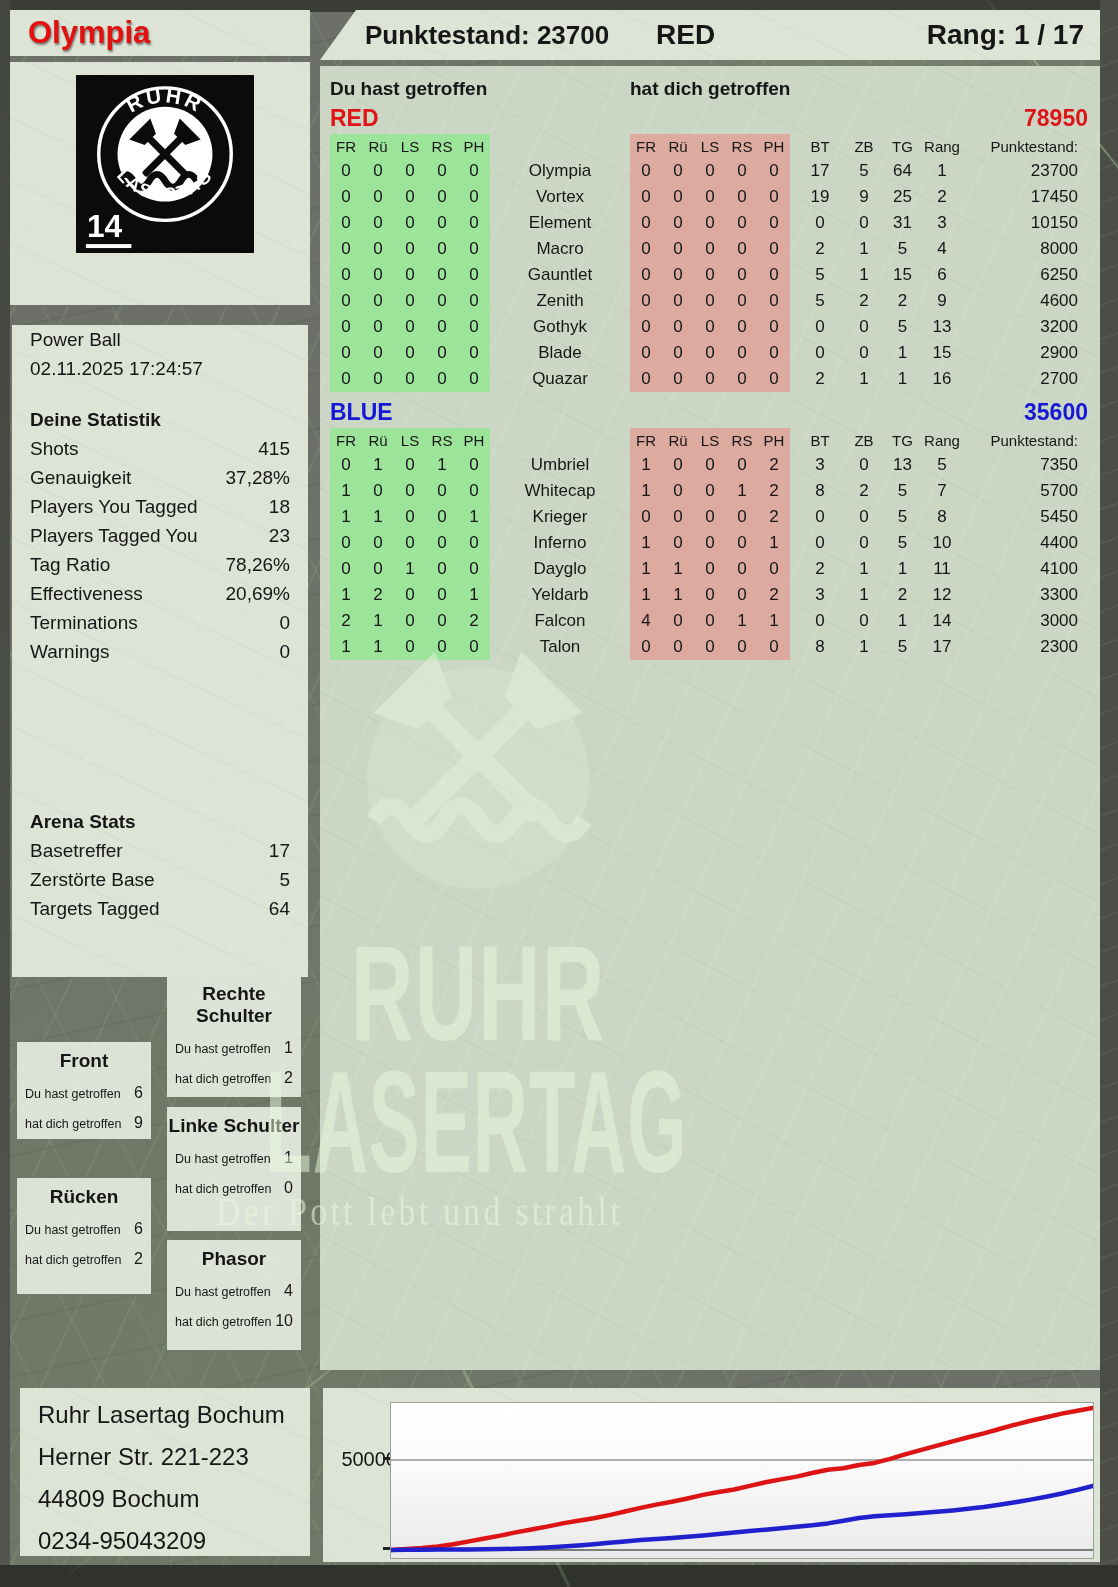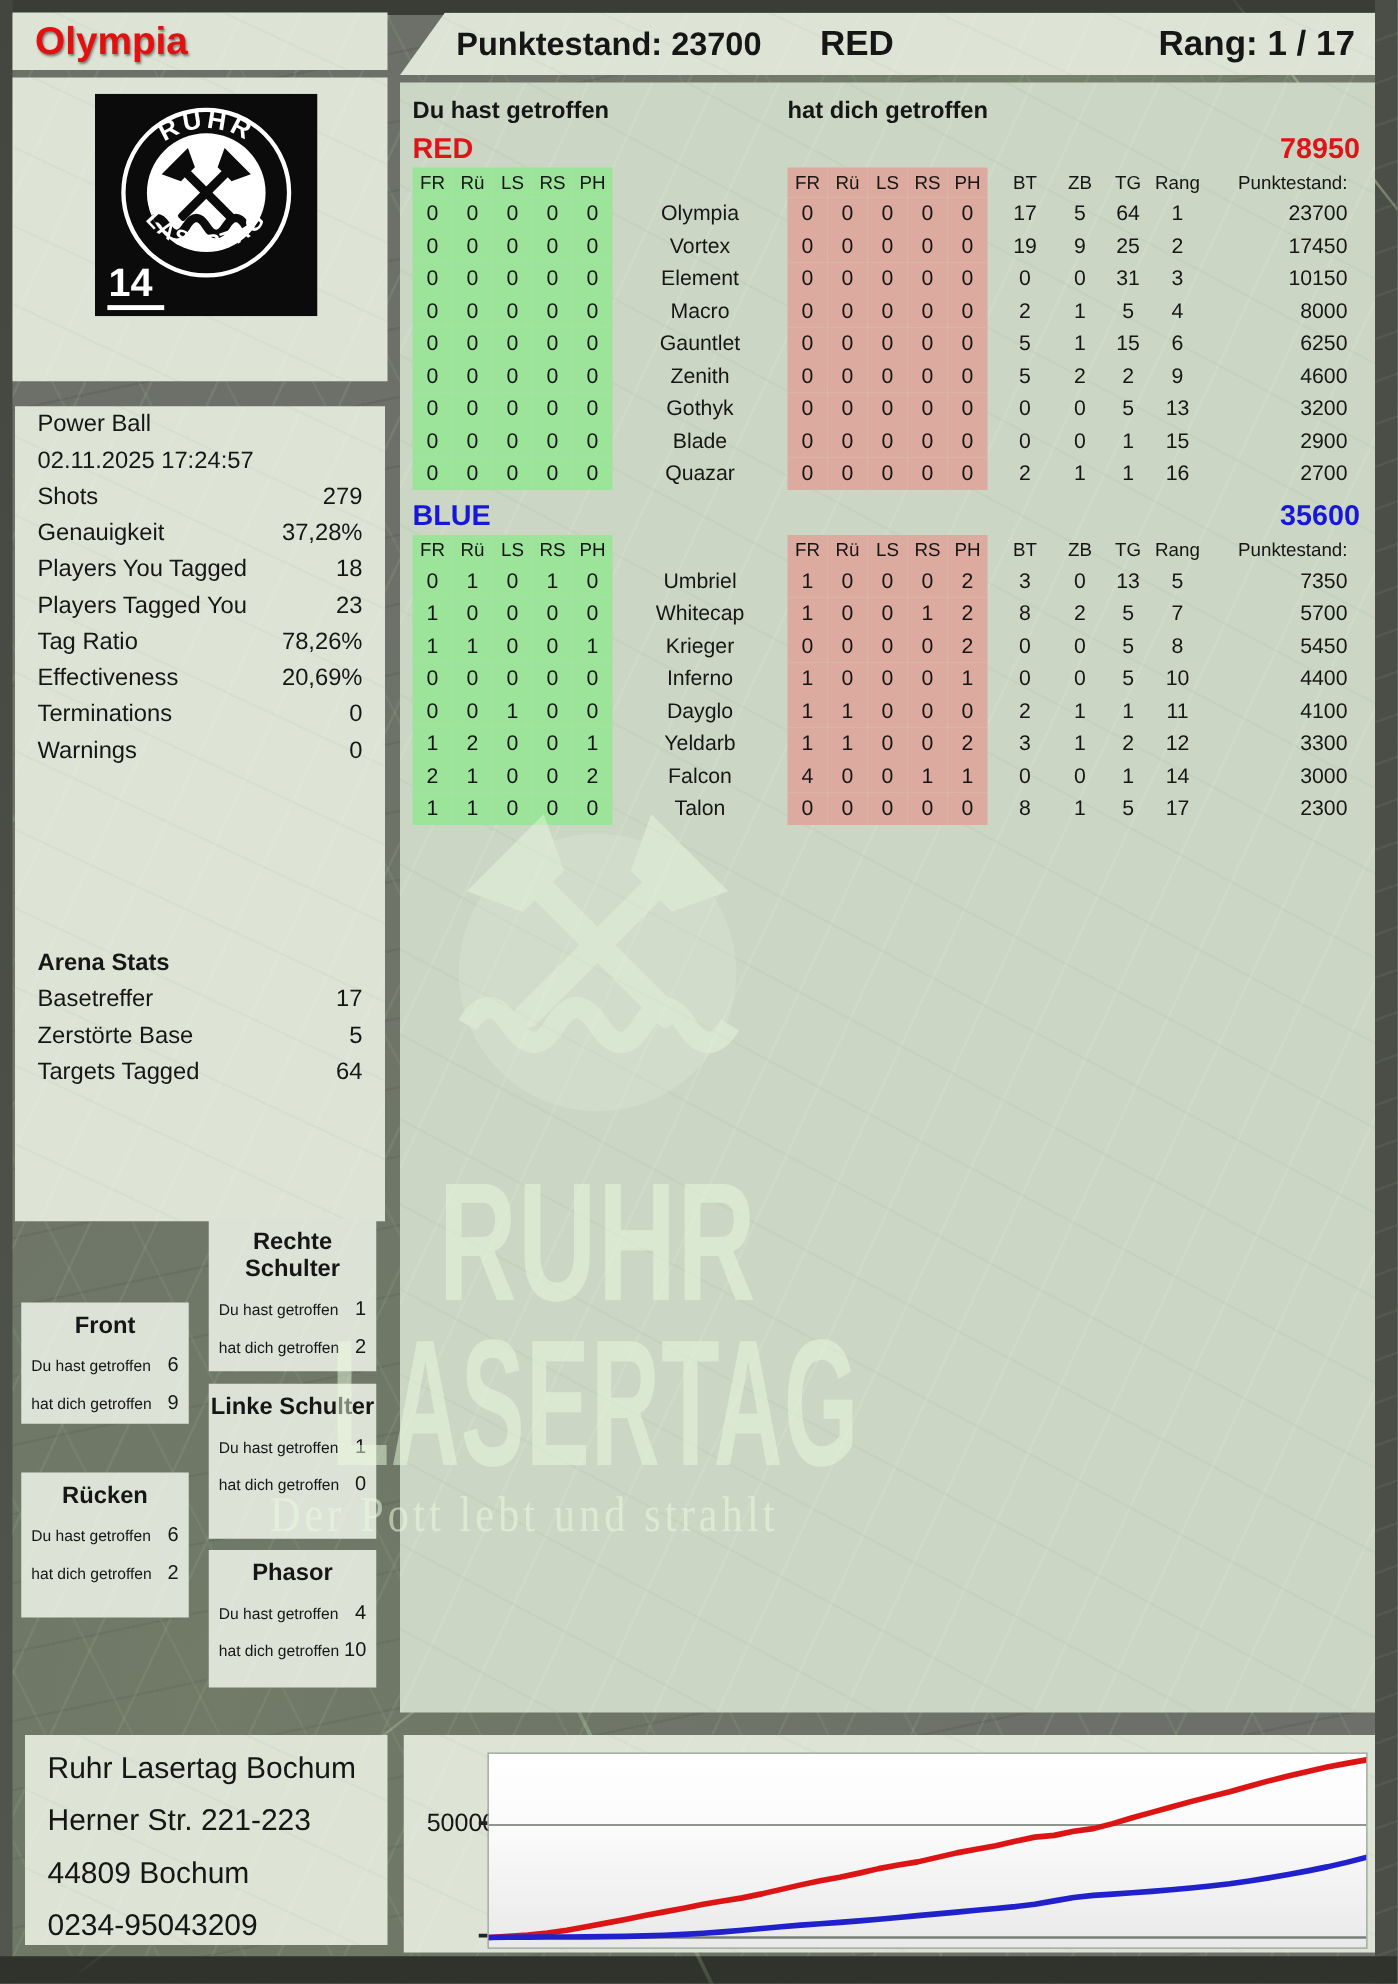--- a/index.html
+++ b/index.html
@@ -153,23 +153,24 @@
         <textPath href="#arcBot" startOffset="50%" text-anchor="middle">LASERTAG</textPath>
       </text>
       <text x="11" y="164" font-family="Liberation Sans, sans-serif" font-size="32" font-weight="bold" fill="#ffffff">14</text>
       <rect x="10" y="171" width="46" height="4" fill="#ffffff"></rect>
     </svg>
   </div>
 
   <div class="panel" id="game-panel">
     <div class="sline">Power Ball</div>
     <div class="sline">02.11.2025 17:24:57</div>
+    <div class="sline bold" id="stats-title">Deine Statistik</div>
     <div class="srow">
         <span>Shots</span>
-        <span>279</span>
+        <span>415</span>
       </div>
     <div class="srow">
         <span>Genauigkeit</span>
         <span>37,28%</span>
       </div>
     <div class="srow">
         <span>Players You Tagged</span>
         <span>18</span>
       </div>
     <div class="srow">

